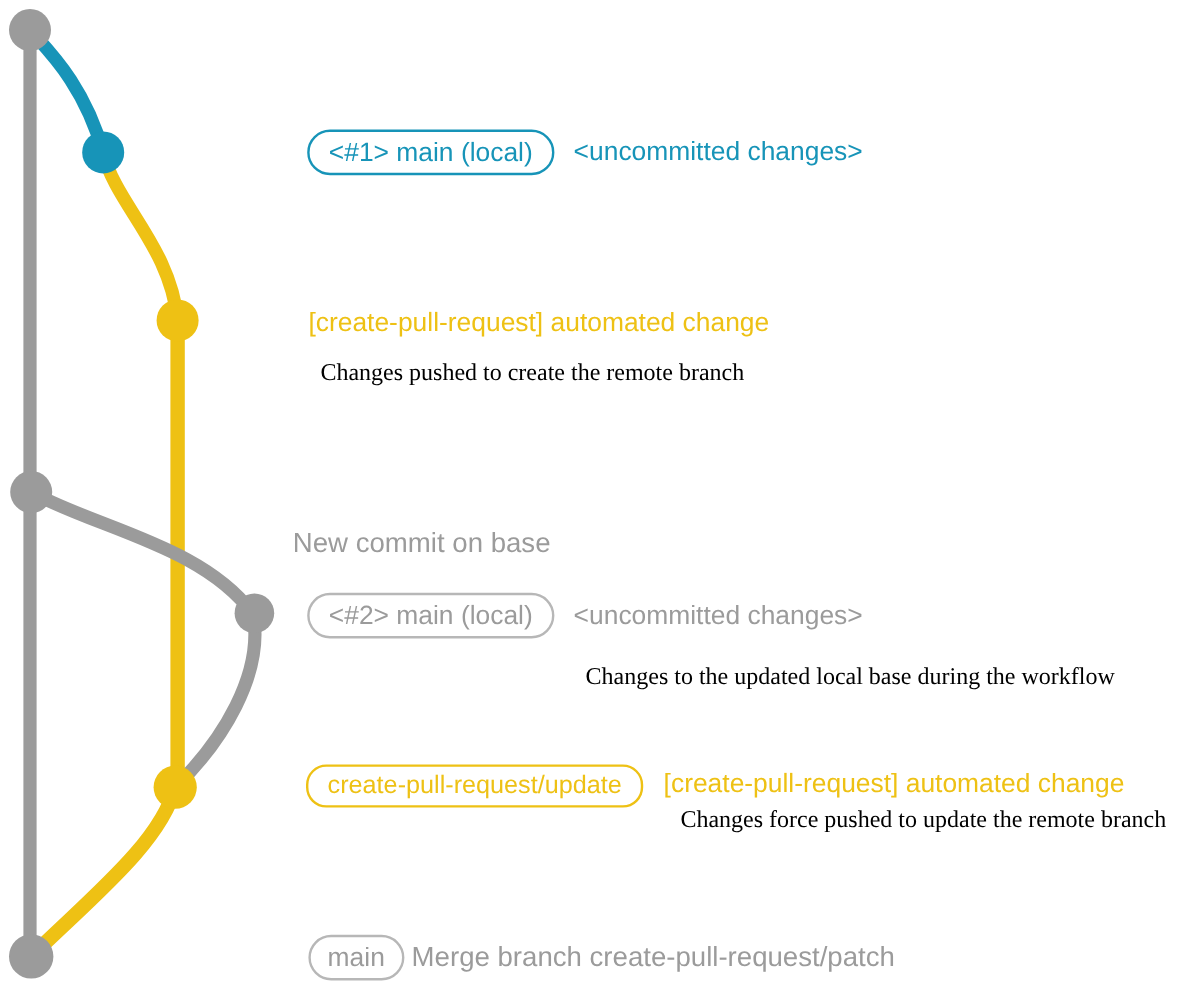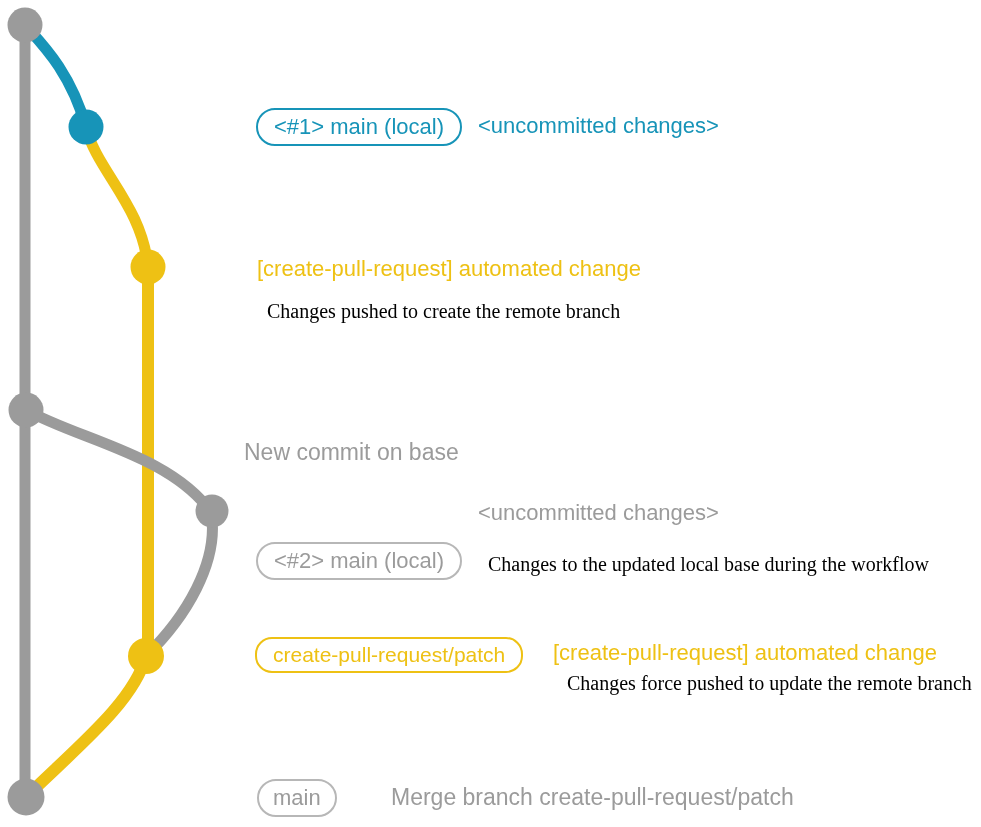--- a/index.html
+++ b/index.html
@@ -92,30 +92,30 @@
   <div class="pill teal" style="left:256px; top:108px; height:38px; font-size:22px;">
     <span>&lt;#1&gt; main (local)</span>
   </div>
   <div class="status teal" style="left:478px; top:113px;">&lt;uncommitted changes&gt;</div>
 
   <div class="status yellow" style="left:257px; top:256px;">[create-pull-request] automated change</div>
   <div class="desc" style="left:267px; top:287px;margin-top:12px;">Changes pushed to create the remote branch</div>
 
   <div class="heading" style="left:244px; top:399px;margin-top:40px;">New commit on base</div>
 
-  <div class="pill gray" style="left:256px; top:494px; height:38px; font-size:22px;margin-top:48px;">
+  <div class="pill gray" style="left:256px; top:494px; height:38px; font-size:22px;">
     <span>&lt;#2&gt; main (local)</span>
   </div>
   <div class="status gray" style="left:478px; top:500px;">&lt;uncommitted changes&gt;</div>
   <div class="desc" style="left:488px; top:531px;margin-top:21px;">Changes to the updated local base during the workflow</div>
 
   <div class="pill yellow" style="left:255px; top:637px; height:34px; font-size:21px; border-radius:17px;">
-    <span>create-pull-request/patch</span>
+    <span>create-pull-request/update</span>
   </div>
   <div class="status yellow" style="left:553px; top:640px;">[create-pull-request] automated change</div>
   <div class="desc" style="left:567px; top:671px;">Changes force pushed to update the remote branch</div>
 
   <div class="pill gray" style="left:257px; top:779px; height:38px; font-size:22px; padding:0 14px;">
     <span>main</span>
   </div>
-  <div class="status gray" style="left:343px; top:784px; font-size:23px;margin-left:48px;">Merge branch create-pull-request/patch</div>
+  <div class="status gray" style="left:343px; top:784px; font-size:23px;">Merge branch create-pull-request/patch</div>
 
 </div>
 
 </body></html>

